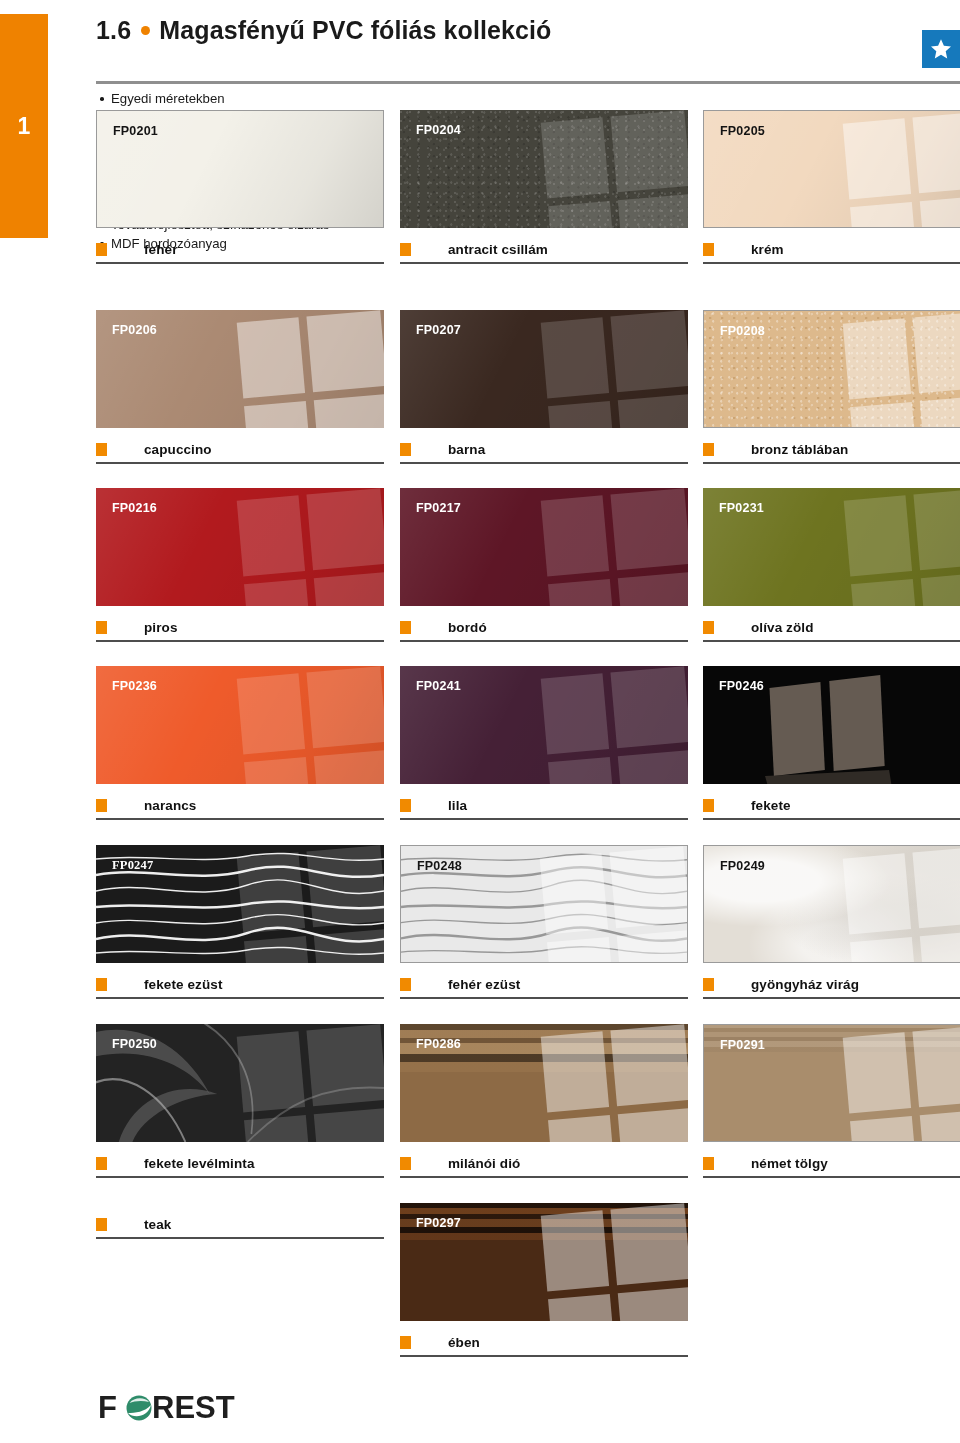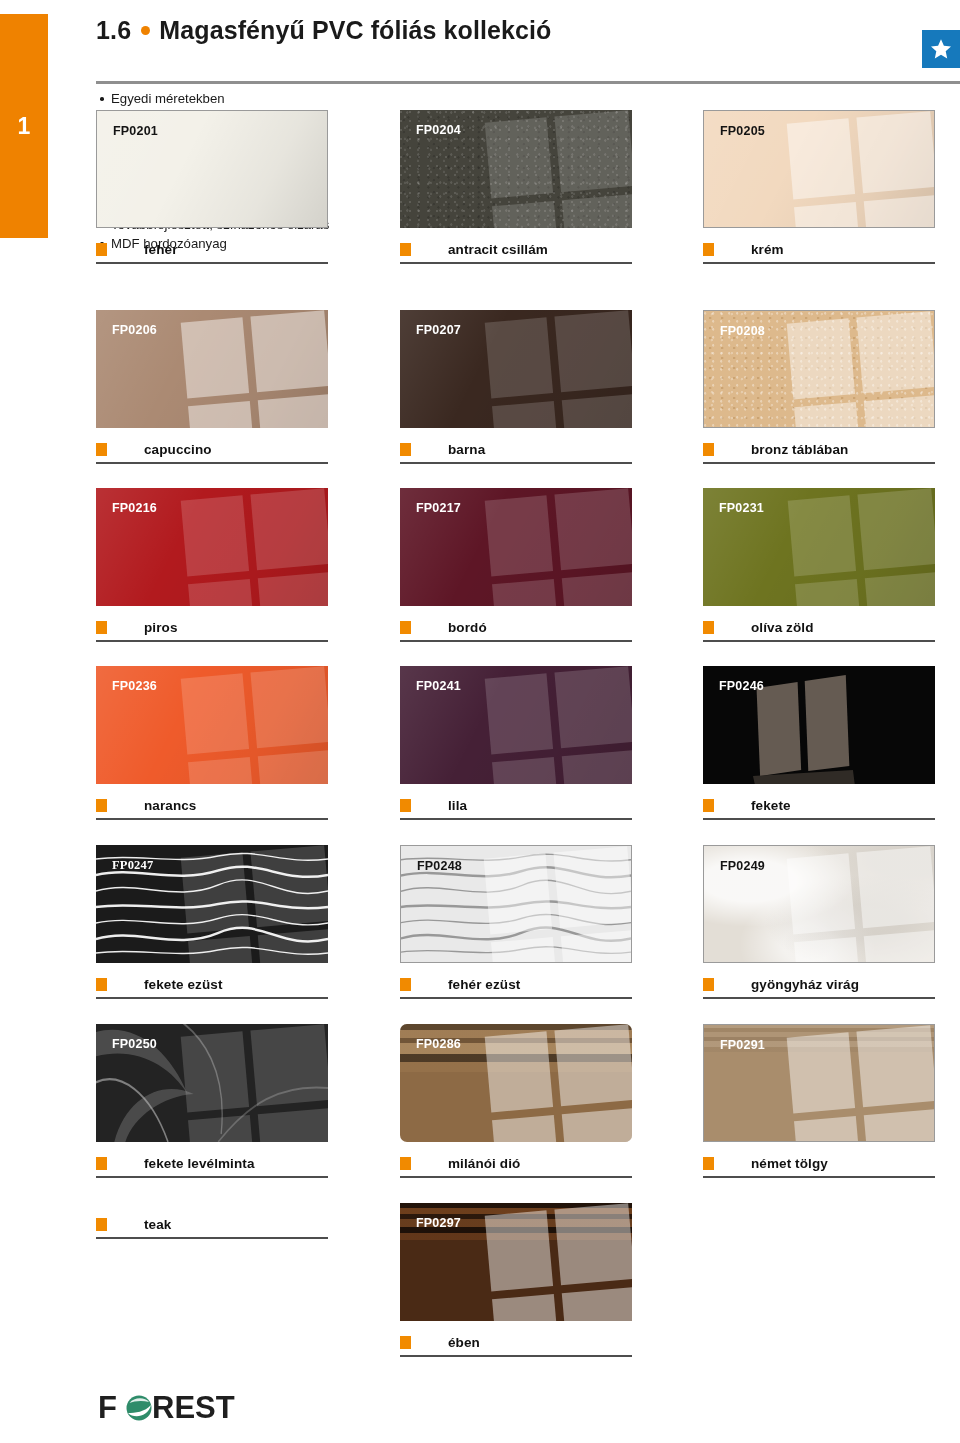--- a/index.html
+++ b/index.html
@@ -59,21 +59,21 @@
     position:relative;padding-left:13px;margin-bottom:1px;
   }
   .bullet::before{
     content:"";position:absolute;left:2px;top:7px;
     width:3.5px;height:3.5px;border-radius:50%;background:#1a1a1a;
   }
   .bullet .sub{display:block;}
 
   
   .grid-row{position:absolute;left:0;width:864px;}
-  .cell{position:absolute;top:0;width:232px;}
+  .cell{position:absolute;top:0;width:288px;}
   .cell.c0{left:0;}
   .cell.c1{left:304px;}
   .cell.c2{left:607px;}
 
   .swatch{
     position:relative;width:100%;height:118px;overflow:hidden;
     box-sizing:border-box;
   }
   .swatch.framed{border:1px solid #9a9a9a;}
   .swatch .code{
@@ -115,21 +115,21 @@
   .sw-FP0216{background:#b21a1e;}
   .sw-FP0217{background:#5e1626;}
   .sw-FP0231{background:#6e7420;}
   .sw-FP0236{background:#ef5b2b;}
   .sw-FP0241{background:#452036;}
   .sw-FP0246{background:#070707;}
   .sw-FP0247{background:#1b1b1b;font-family:Liberation Serif, serif;}
   .sw-FP0248{background:#e9e9e9;}
   .sw-FP0249{background:#e3ded6;}
   .sw-FP0250{background:#232323;}
-  .sw-FP0286{background:#8d6a45;border-radius:7px;}
+  .sw-FP0286{background:#8d6a45;}
   .sw-FP0291{background:#a98d6c;}
   .sw-FP0296{background:#6a4526;}
   .sw-FP0297{background:#4a2a15;}
 
   
   .tex-speckle{
     position:absolute;inset:0;
     background-image:
       radial-gradient(circle at 12% 22%, rgba(255,255,255,.13) 0 1px, transparent 1.4px),
       radial-gradient(circle at 38% 61%, rgba(255,255,255,.10) 0 1px, transparent 1.4px),

